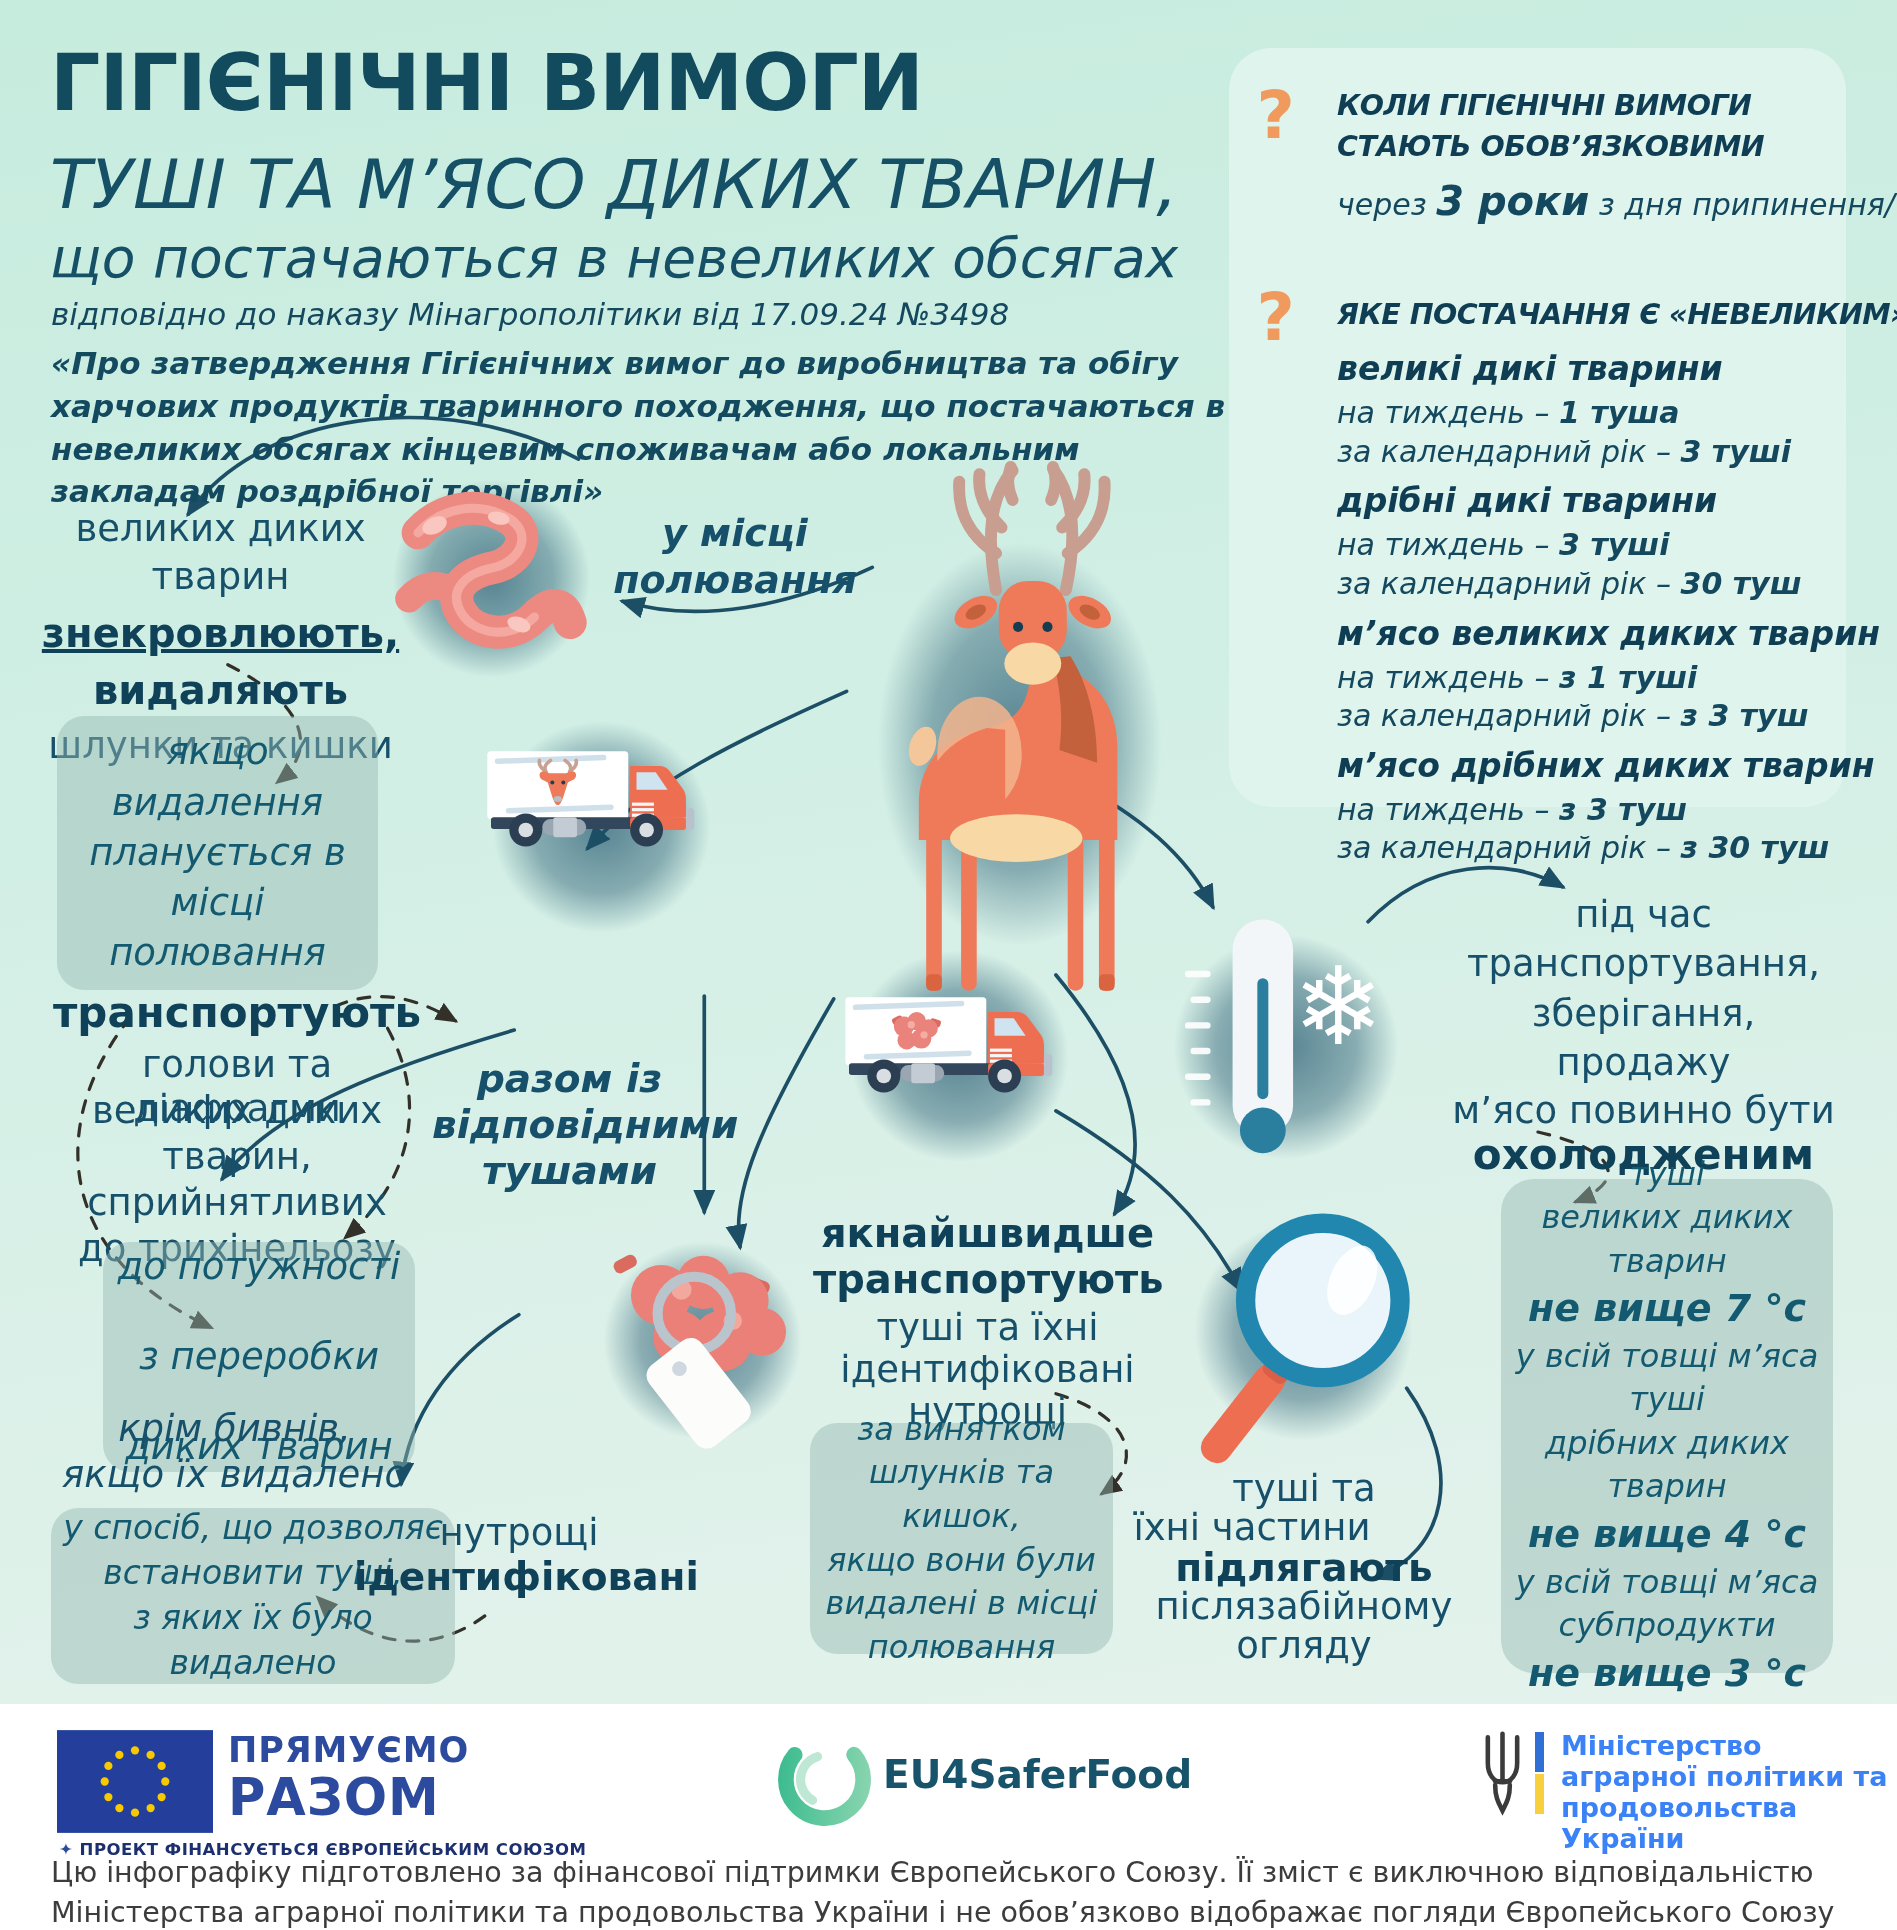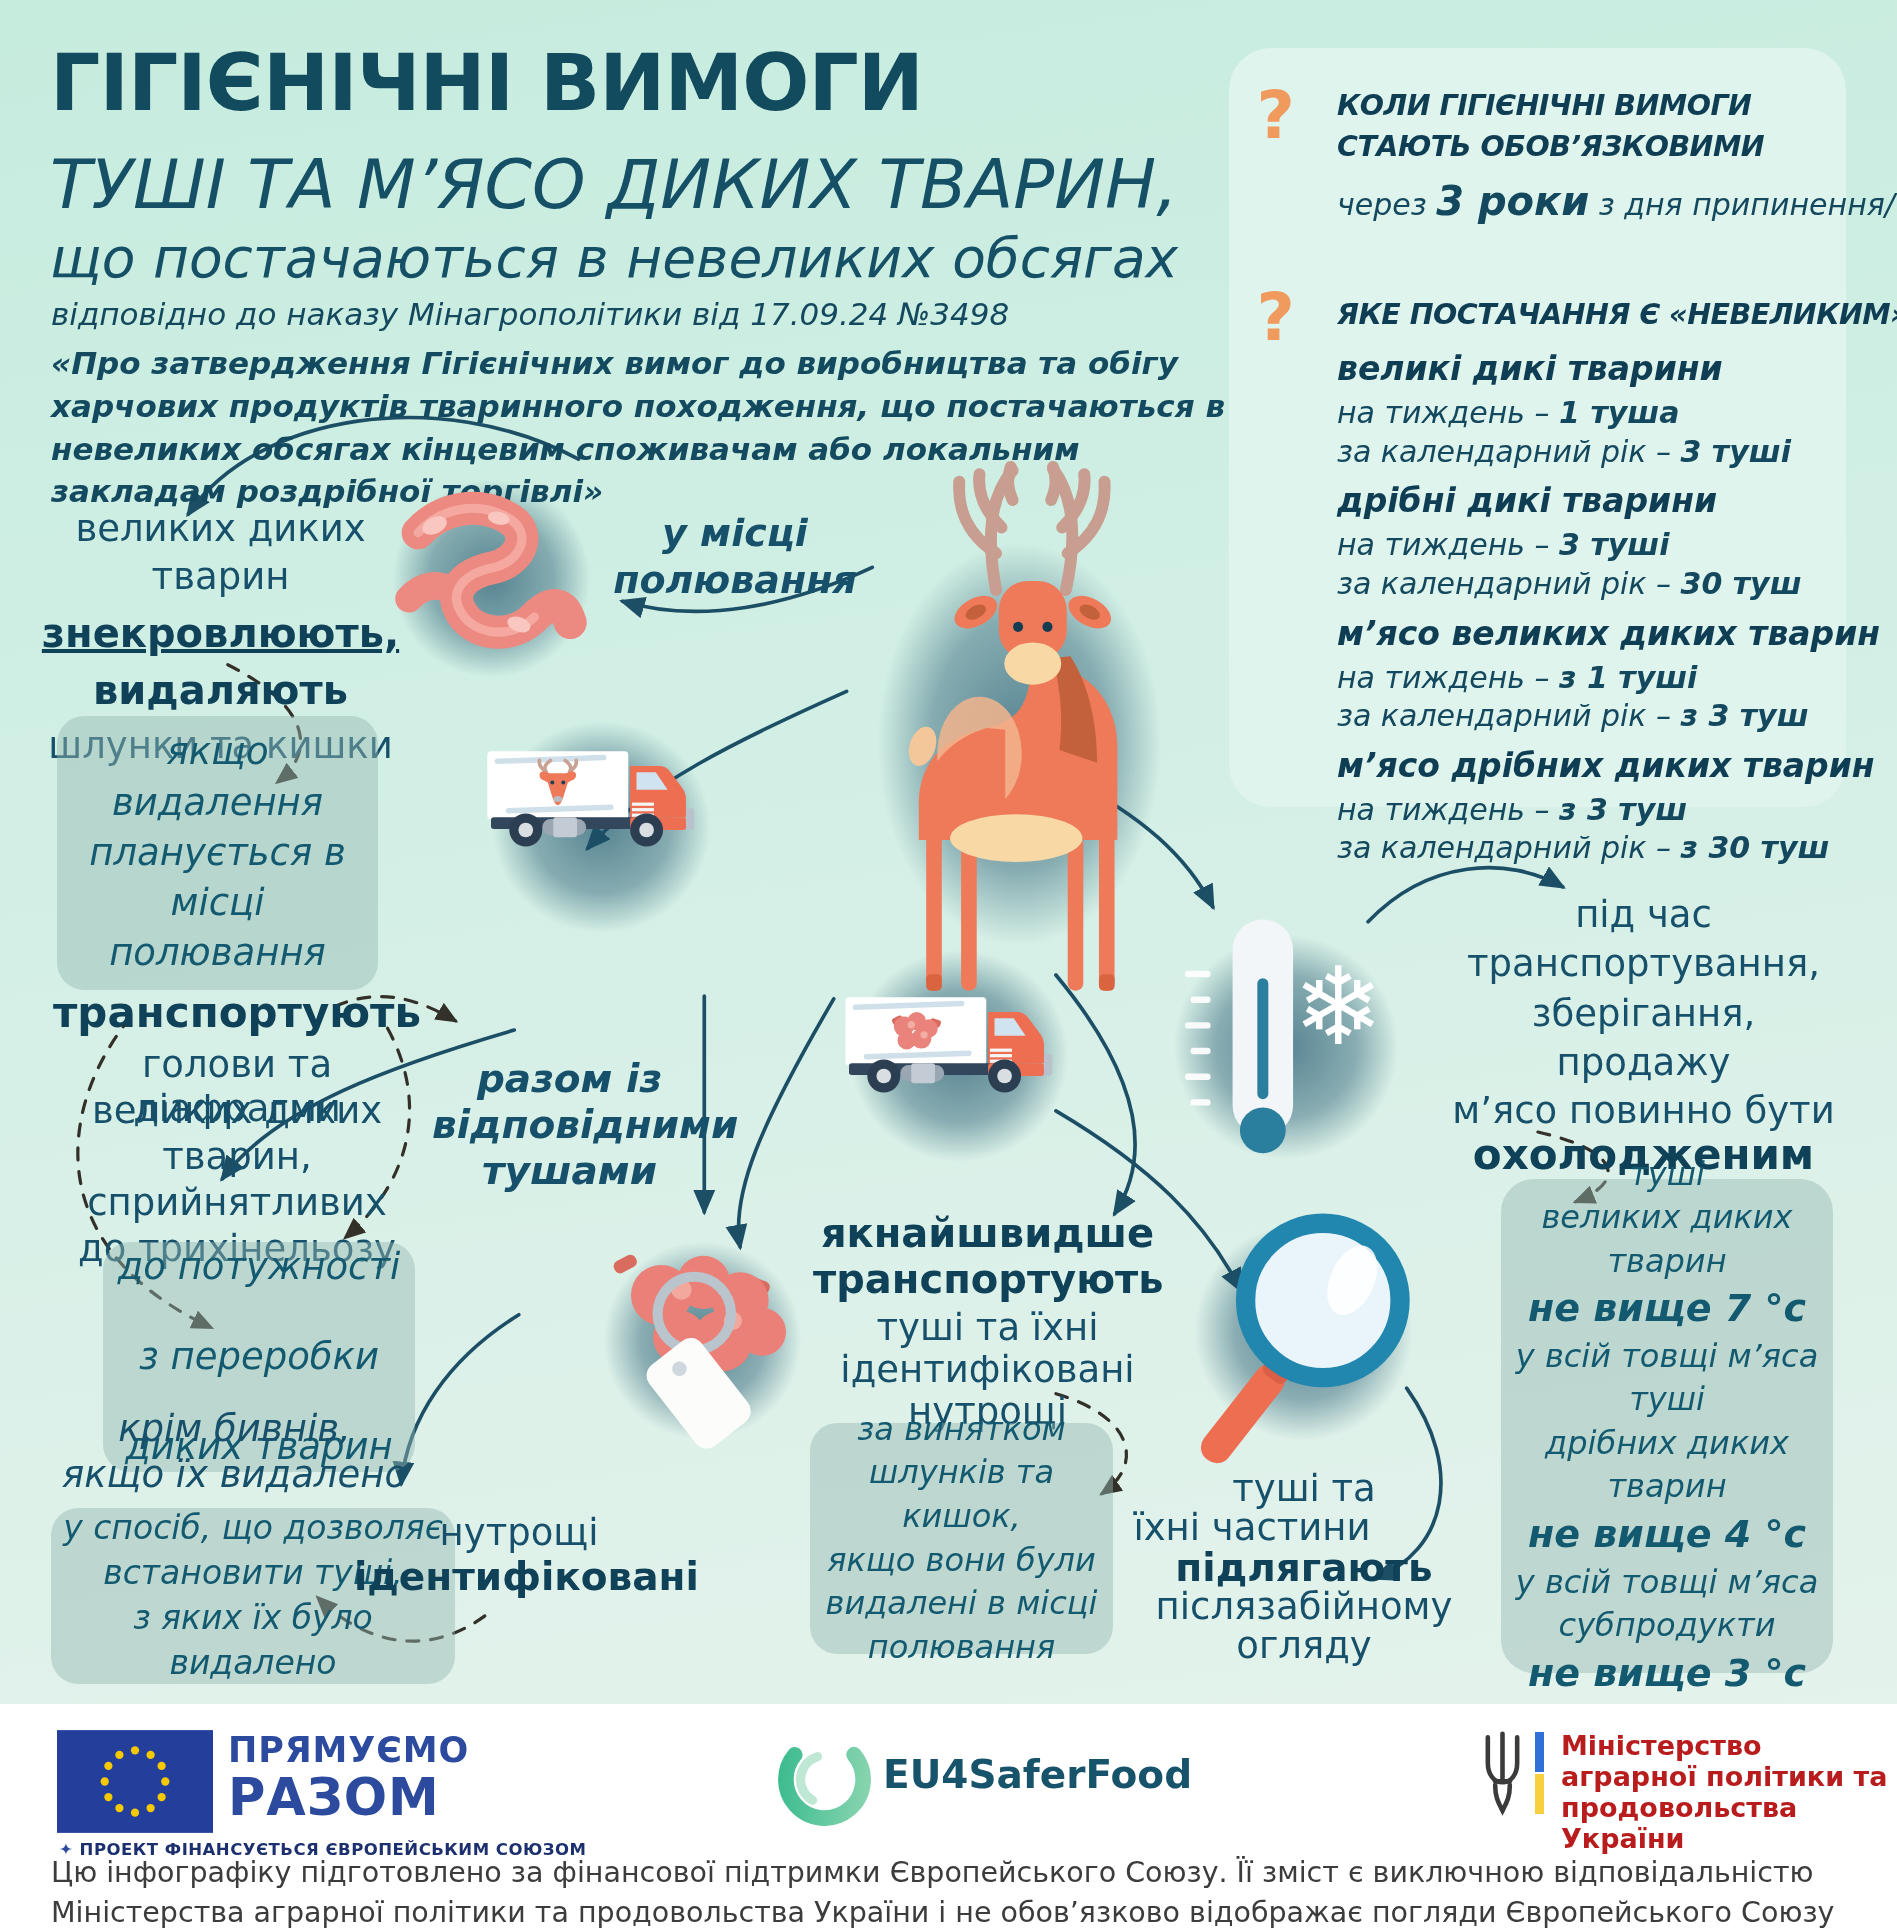--- a/index.html
+++ b/index.html
@@ -32,21 +32,21 @@
   .q-line{position:absolute;font-size:30px;font-style:italic;color:#14485e;white-space:nowrap;}
   .q-name{position:absolute;font-size:33px;font-weight:bold;font-style:italic;color:#0e3d54;white-space:nowrap;}
   .q-big{font-size:40px;font-weight:bold;}
   .q-val{font-weight:bold;}
   
   #footer{position:absolute;left:0;top:1704px;width:1897px;height:226px;background:#ffffff;z-index:4;}
   .eu-prog1{position:absolute;left:228px;top:26px;font-size:35px;font-weight:bold;color:#2c4b9e;letter-spacing:0.9px;}
   .eu-prog2{position:absolute;left:228px;top:64px;font-size:51px;font-weight:800;color:#2c4b9e;letter-spacing:0.9px;}
   .eu-fund{position:absolute;left:59px;top:136px;font-size:16.5px;font-weight:bold;color:#1c2f6e;letter-spacing:0.5px;}
   .eu4sf{position:absolute;left:883px;top:48px;font-size:39px;font-weight:800;color:#17546b;}
-  .min-line{position:absolute;left:1561px;font-size:27px;font-weight:600;color:#b91c1c;}
+  .min-line{position:absolute;left:1561px;font-size:27px;font-weight:600;color:#3b82f6;}
   .disclaimer{position:absolute;left:51px;top:149px;width:1796px;font-size:28.5px;color:#3c3c3c;line-height:1.42;text-align:left;}
 </style>
 </head>
 <body>
 
 <div id="page">
 
   <div class="halo" style="left:354px;top:441px;width:275px;height:275px;"></div>
   <div class="halo" style="left:822px;top:464px;width:395px;height:560px;border-radius:50%;"></div>
   <div class="halo" style="left:450px;top:680px;width:303px;height:294px;"></div>

